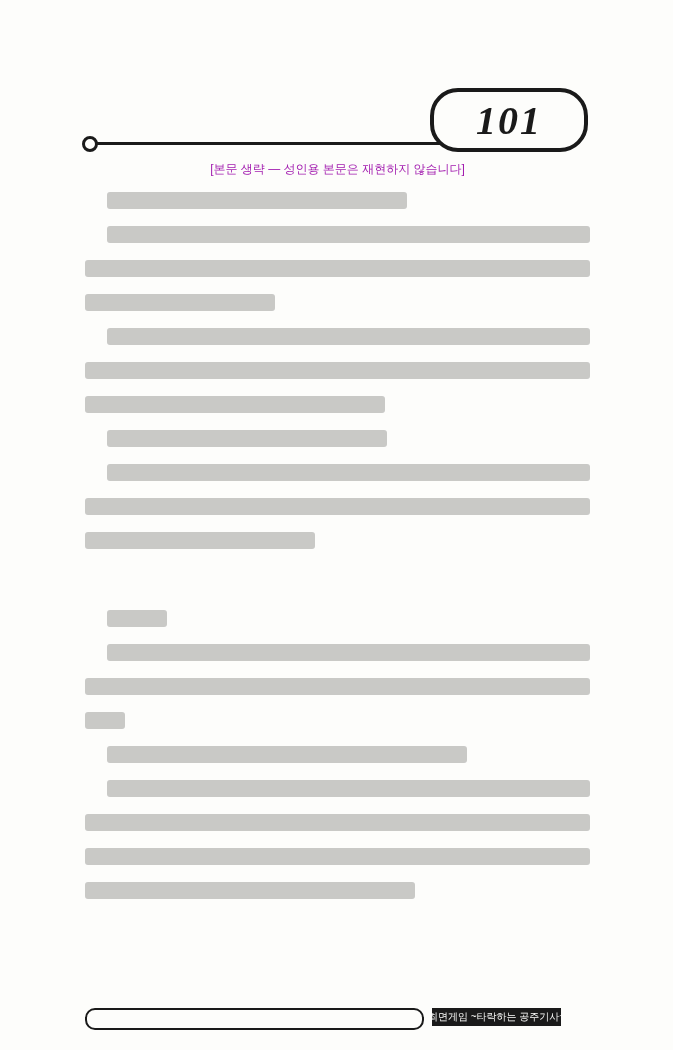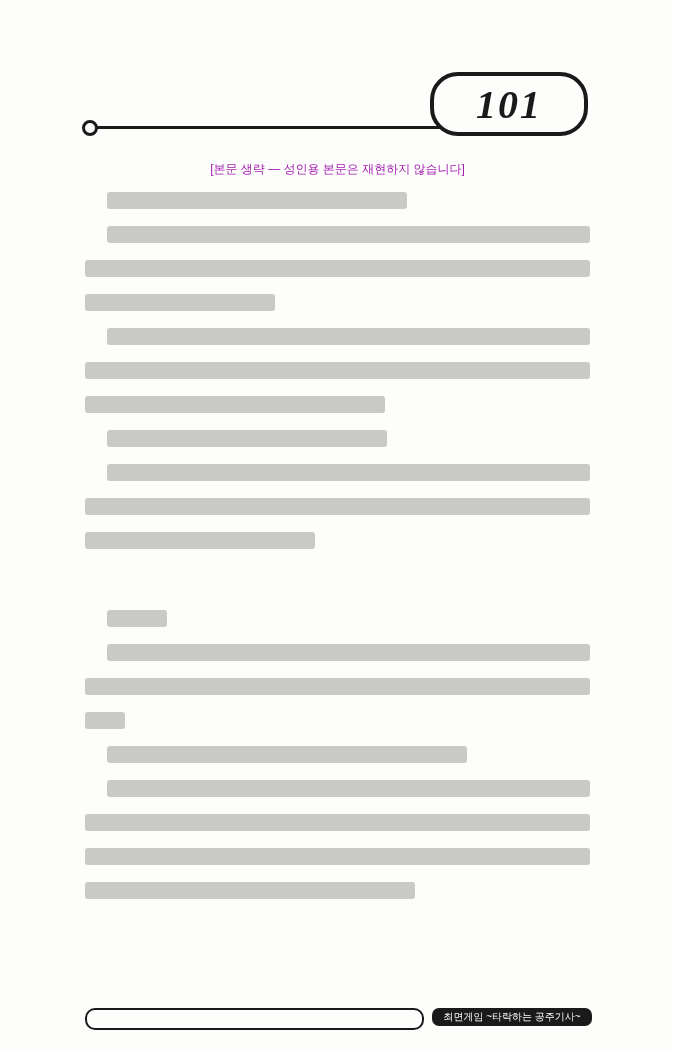--- a/index.html
+++ b/index.html
@@ -1,35 +1,35 @@
 <!DOCTYPE html>
 <html><head>
 <meta charset="utf-8">
 <style>
   html,body{margin:0;padding:0;background:#f7f7f5;}
   .page{position:relative;width:673px;height:1050px;background:#fdfdfb;font-family:"Liberation Serif","DejaVu Serif",serif;overflow:hidden;}
 
   
-  .header{position:absolute;top:72px;left:0;width:100%;height:70px;}
+  .header{position:absolute;top:88px;left:0;width:100%;height:70px;}
   .pagenum-pill{position:absolute;top:0;left:430px;width:150px;height:56px;border:4px solid #1a1a1a;border-radius:28px;background:#fdfdfb;display:flex;align-items:center;justify-content:center;}
   .pagenum{font-size:40px;font-weight:bold;font-style:italic;color:#1a1a1a;letter-spacing:2px;}
   .header-rule{position:absolute;top:54px;left:95px;width:345px;height:3px;background:#1a1a1a;}
   .header-ring{position:absolute;top:48px;left:82px;width:10px;height:10px;border:3px solid #1a1a1a;border-radius:50%;background:#fdfdfb;}
 
   
   .body{position:absolute;top:155px;left:85px;width:505px;}
   .line{height:17px;background:#c9c9c6;border-radius:3px;margin-bottom:17px;}
   .indent{margin-left:22px;}
   .gap{height:44px;}
   .redacted-note{font-family:"Liberation Sans",sans-serif;font-size:12px;color:#a21caf;text-align:center;margin:6px 0 14px;}
 
   
   .footer{position:absolute;top:1006px;left:0;width:100%;height:30px;}
   .footer-pill{position:absolute;top:2px;left:85px;width:335px;height:18px;border:2px solid #1a1a1a;border-radius:10px;background:#fdfdfb;}
-  .footer-badge{position:absolute;top:2px;left:432px;width:160px;height:18px;background:#1a1a1a;border-radius:7px;color:#fdfdfb;display:flex;align-items:center;justify-content:center;font-family:"Liberation Sans",sans-serif;font-size:10px;white-space:nowrap;}
+  .footer-badge{position:absolute;top:2px;left:432px;width:129px;height:18px;background:#1a1a1a;border-radius:0;color:#fdfdfb;display:flex;align-items:center;justify-content:center;font-family:"Liberation Sans",sans-serif;font-size:10px;white-space:nowrap;}
 </style>
 </head>
 <body>
 
 <div class="page">
 
   <div class="header">
     <div class="header-ring"></div>
     <div class="header-rule"></div>
     <div class="pagenum-pill">

